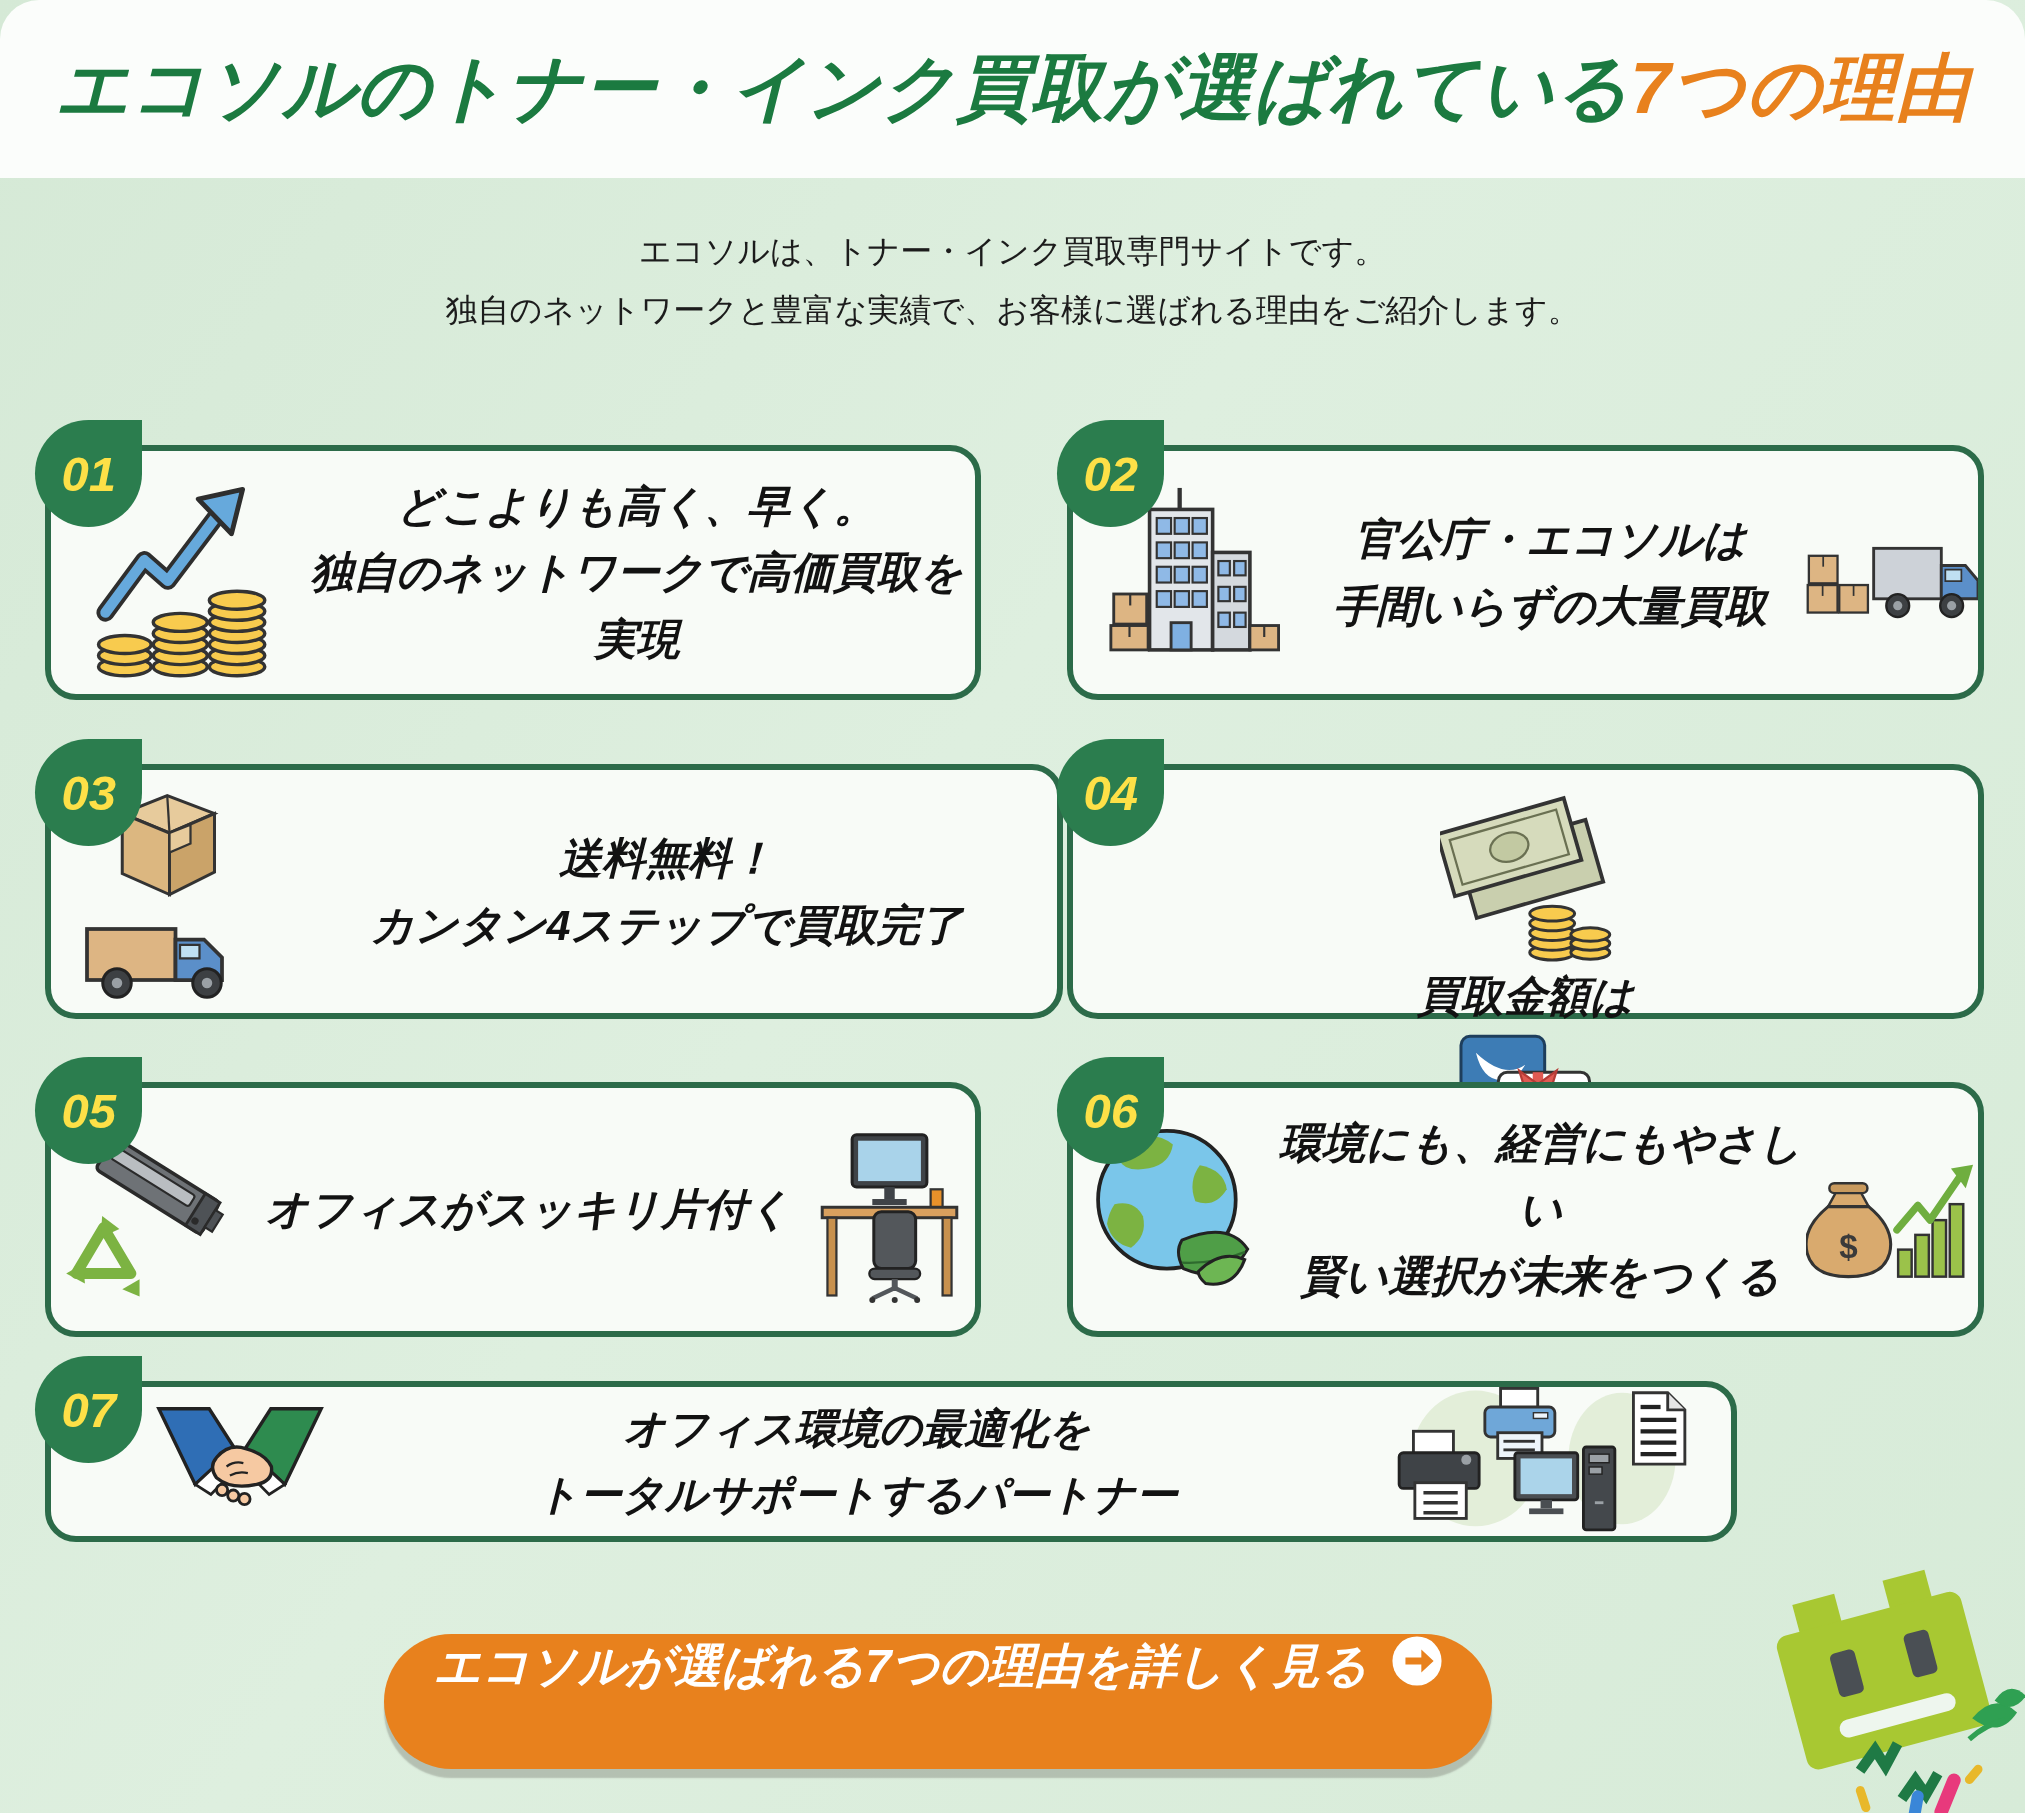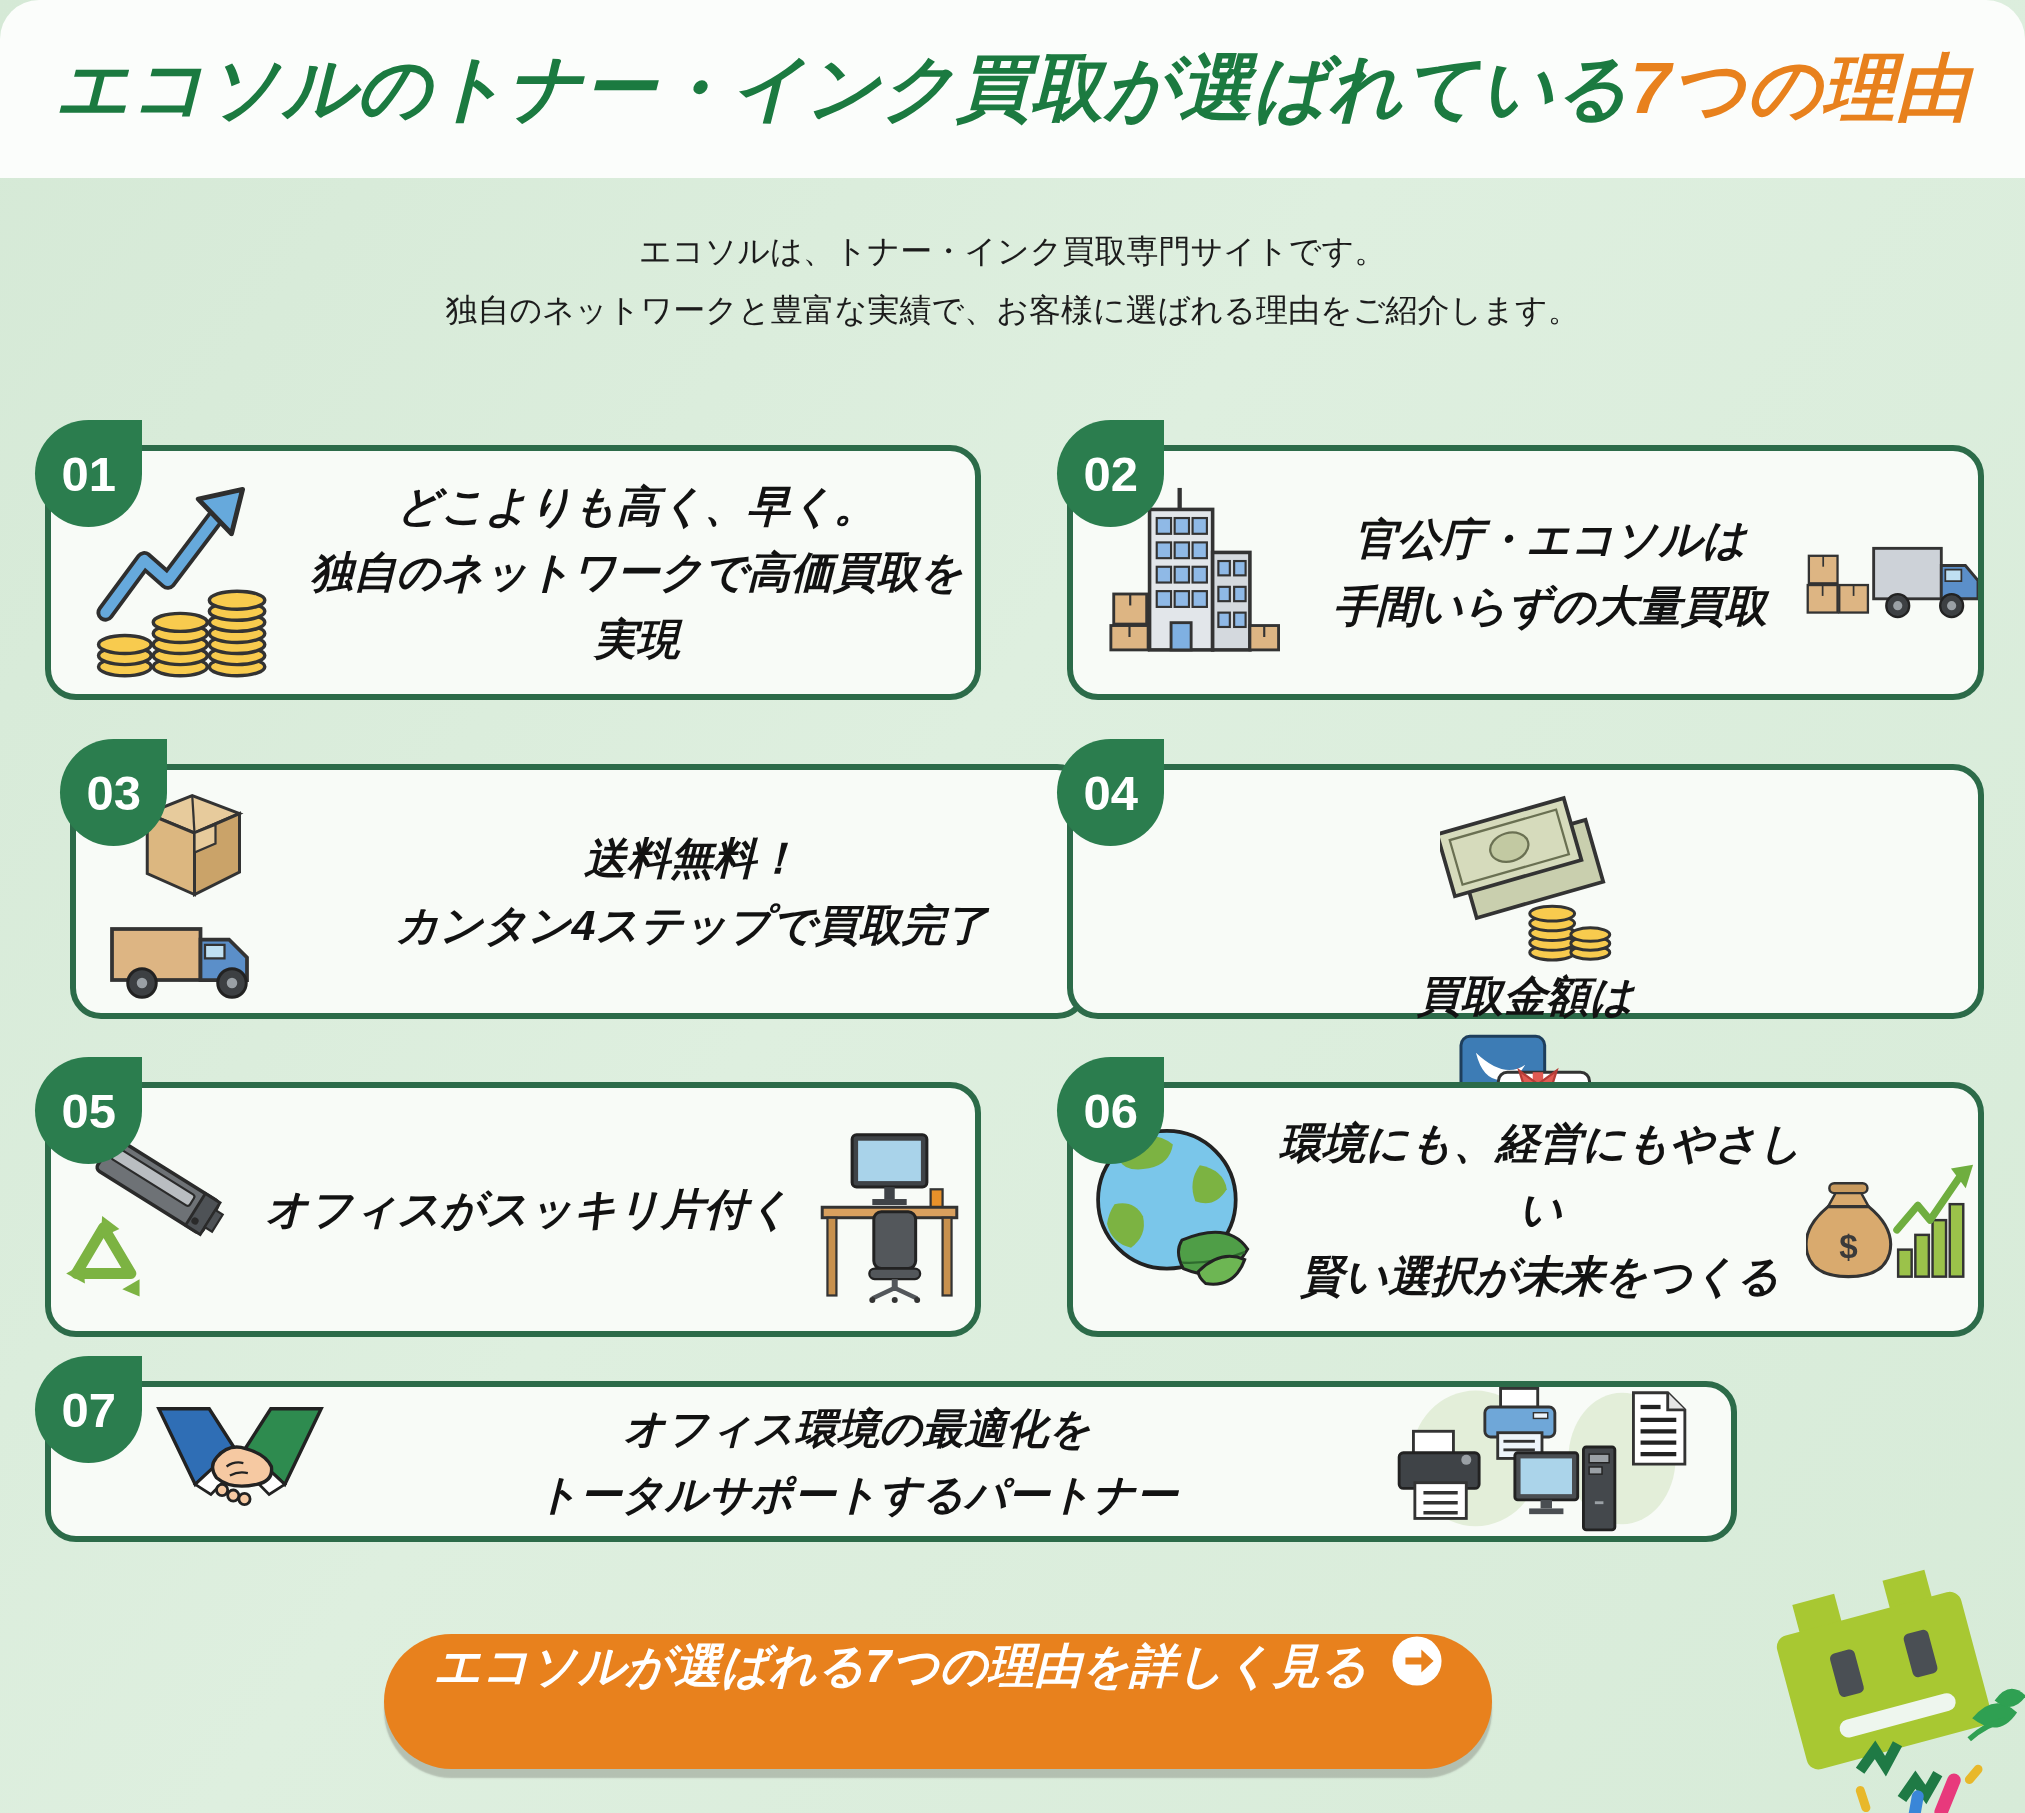--- a/index.html
+++ b/index.html
@@ -13,28 +13,28 @@
   .title .tg{color:#1b7a40;}
   .title .to{color:#e8811d;}
   
   .intro{position:absolute;left:0;top:222px;width:2025px;text-align:center;
          font-size:32px;font-weight:400;color:#1c1c1c;line-height:1.85;}
   
   .card{position:absolute;box-sizing:border-box;background:#f8fbf7;border:6.7px solid #2c6b49;
         border-radius:31px;display:flex;align-items:center;}
   .badge{position:absolute;left:-15.7px;top:-31px;width:107px;height:107px;background:#2b7d4e;
          border-radius:50% 0 50% 50%;display:flex;align-items:center;justify-content:center;}
-  .badge span{color:#ffffff;font-size:49px;font-weight:800;}
+  .badge span{color:#fde047;font-size:49px;font-weight:800;font-style:italic;}
   .ctext{flex:1;text-align:center;font-size:43px;font-weight:800;font-style:italic;
          color:#121212;line-height:1.55;}
   .icon-left{display:flex;align-items:center;justify-content:center;}
   .icon-right{display:flex;align-items:center;justify-content:center;}
   #card1{left:45px;top:445px;width:936px;height:255px;}
   #card2{left:1067px;top:445px;width:917px;height:255px;}
-  #card3{left:45px;top:764px;width:1018px;height:255px;margin-left:25px;}
+  #card3{left:45px;top:764px;width:1018px;height:255px;}
   #card4{left:1067px;top:764px;width:917px;height:255px;flex-direction:column;}
   #card5{left:45px;top:1082px;width:936px;height:255px;}
   #card6{left:1067px;top:1082px;width:917px;height:255px;}
   #card7{left:45px;top:1381px;width:1692px;height:161px;padding-left:105px;padding-right:27px;}
   #card1 .icon-left,#card3 .icon-left{width:225px;}
   #card2 .icon-left,#card4 .icon-left,#card5 .icon-left,#card6 .icon-left{width:202px;}
   #card2 .icon-right,#card4 .icon-right,#card5 .icon-right,#card6 .icon-right{width:172px;}
   #card7 .ctext{font-size:42px;}
   #card1 .icon-left{margin-left:22.5px;}
   #card2 .icon-left{margin-left:19.5px;}

